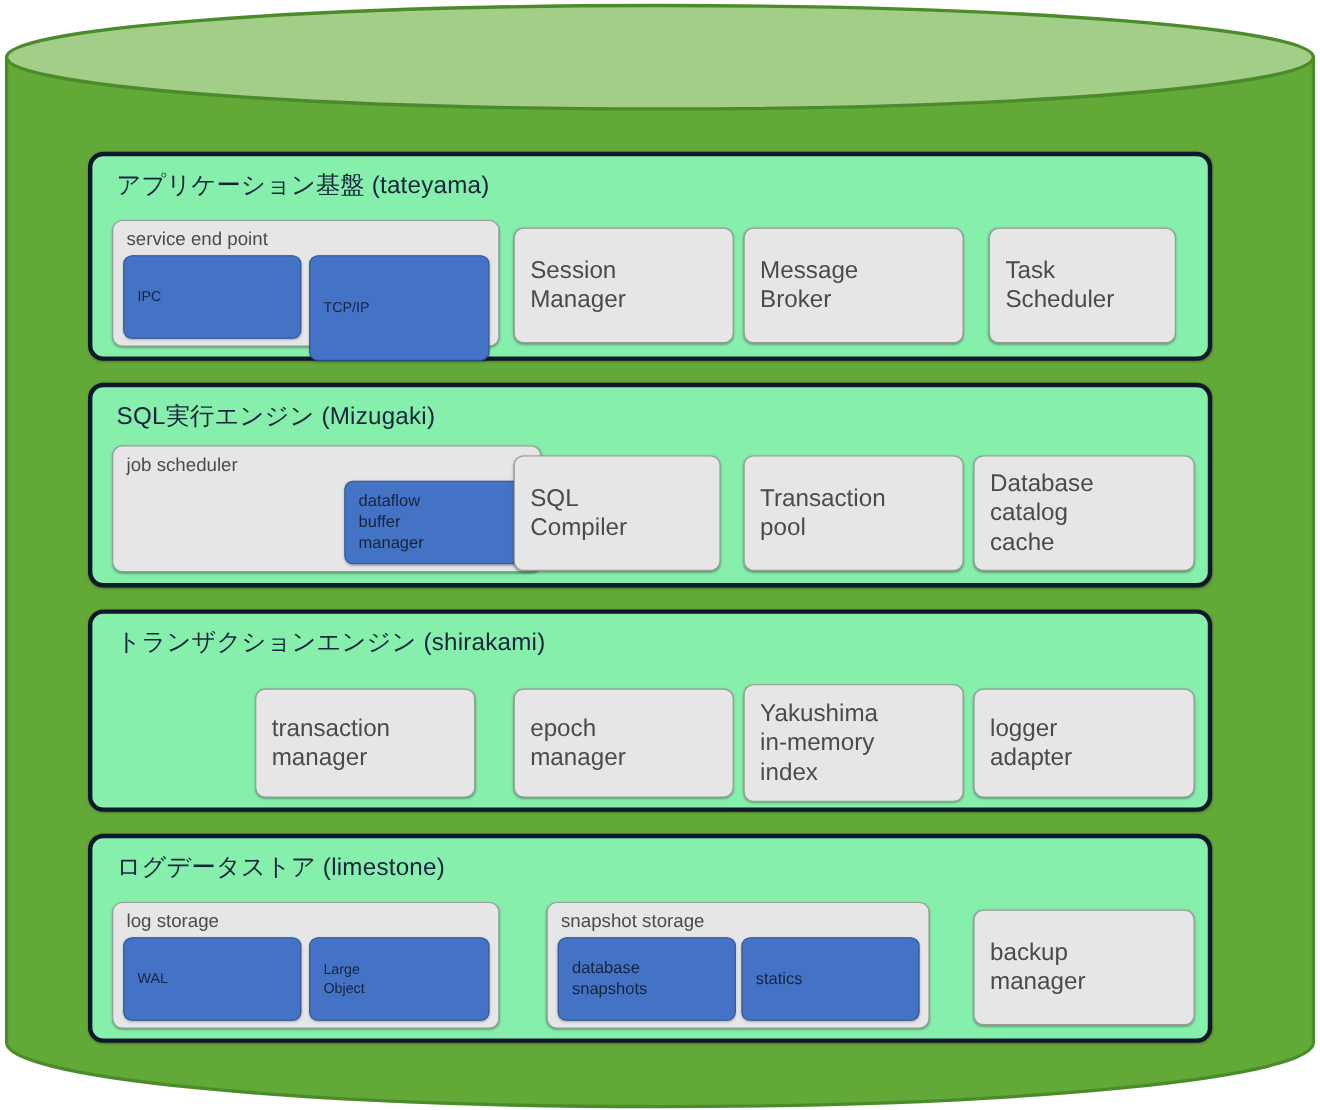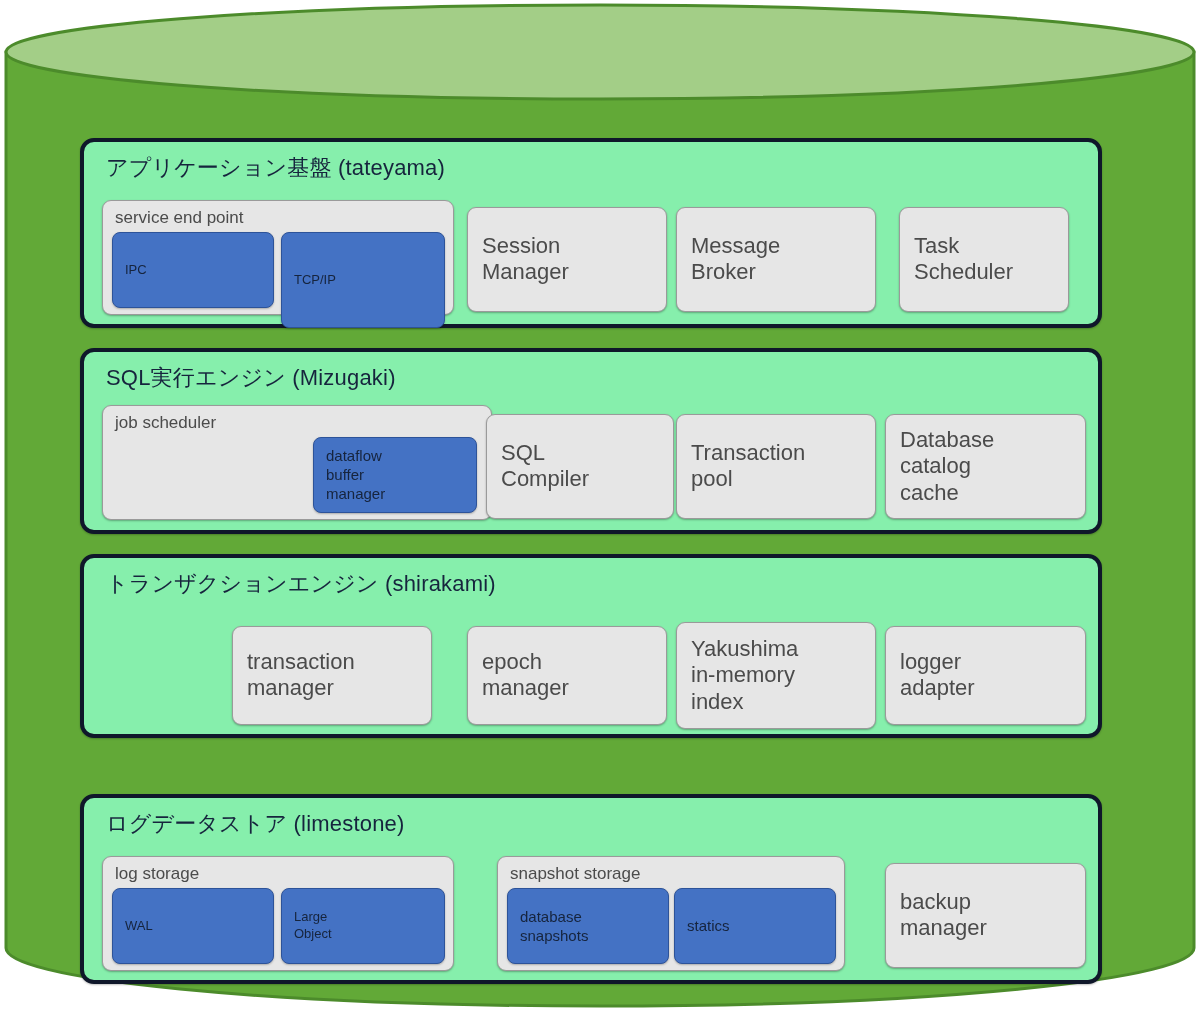--- a/index.html
+++ b/index.html
@@ -149,21 +149,21 @@
 
     <div class="subgroup" style="left:18px; top:53px; width:390px; height:115px;">
       <div class="sub-title">job scheduler</div>
       <div class="bbox small" style="left:178px; top:31px; width:164px; height:76px;margin-left:32px;">
         <span class="lbl">dataflow
 buffer
 manager</span>
       </div>
     </div>
 
-    <div class="gbox" style="left:402px; top:62px; width:188px; height:105px;padding-left:28px;">
+    <div class="gbox" style="left:383px; top:62px; width:188px; height:105px;padding-left:28px;">
       <span class="lbl">SQL
 Compiler</span>
     </div>
     <div class="gbox" style="left:592px; top:62px; width:200px; height:105px;">
       <span class="lbl">Transaction
 pool</span>
     </div>
     <div class="gbox" style="left:801px; top:62px; width:201px; height:105px;">
       <span class="lbl">Database
 catalog
@@ -186,21 +186,21 @@
       <span class="lbl">Yakushima
 in-memory
 index</span>
     </div>
     <div class="gbox" style="left:801px; top:68px; width:201px; height:99px;">
       <span class="lbl">logger
 adapter</span>
     </div>
   </div>
 
-  <div class="layer" style="left:80px; top:758px; width:1022px; height:190px;margin-top:36px;">
+  <div class="layer" style="left:80px; top:758px; width:1022px; height:190px;">
     <div class="layer-title">ログデータストア (limestone)</div>
 
     <div class="subgroup" style="left:413px; top:58px; width:348px; height:115px;">
       <div class="sub-title">snapshot storage</div>
       <div class="bbox small" style="left:9px; top:31px; width:162px; height:76px;">
         <span class="lbl">database
 snapshots</span>
       </div>
       <div class="bbox small" style="left:176px; top:31px; width:162px; height:76px;">
         <span class="lbl">statics</span>

